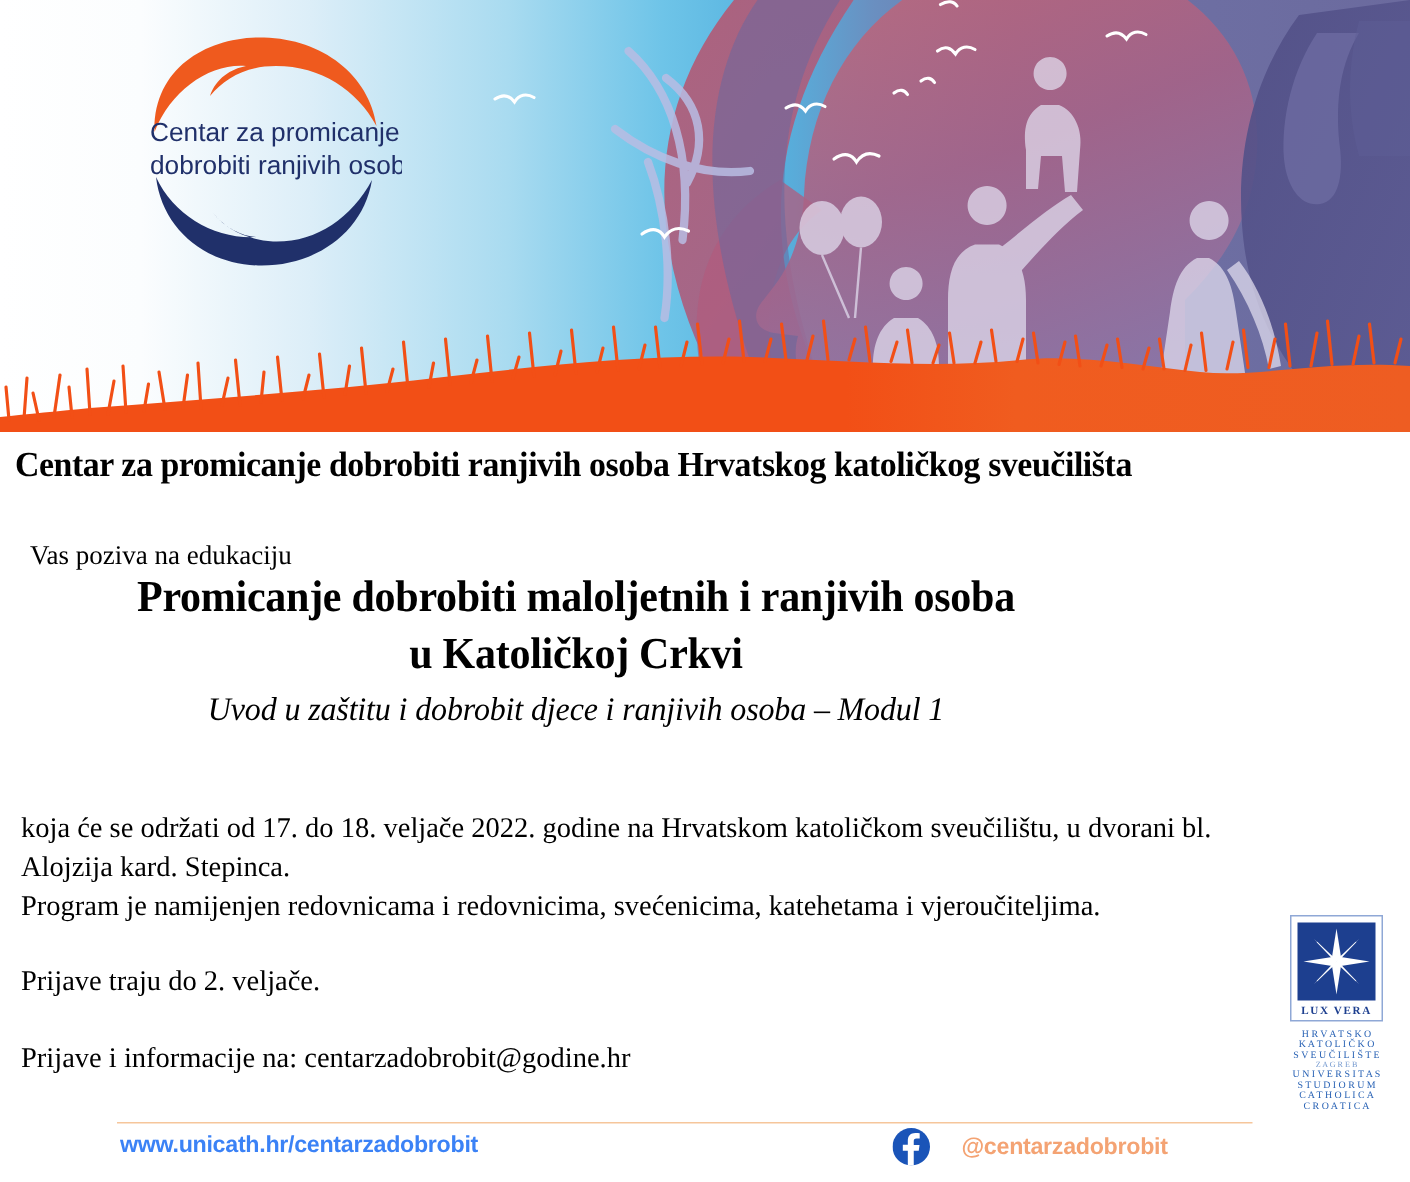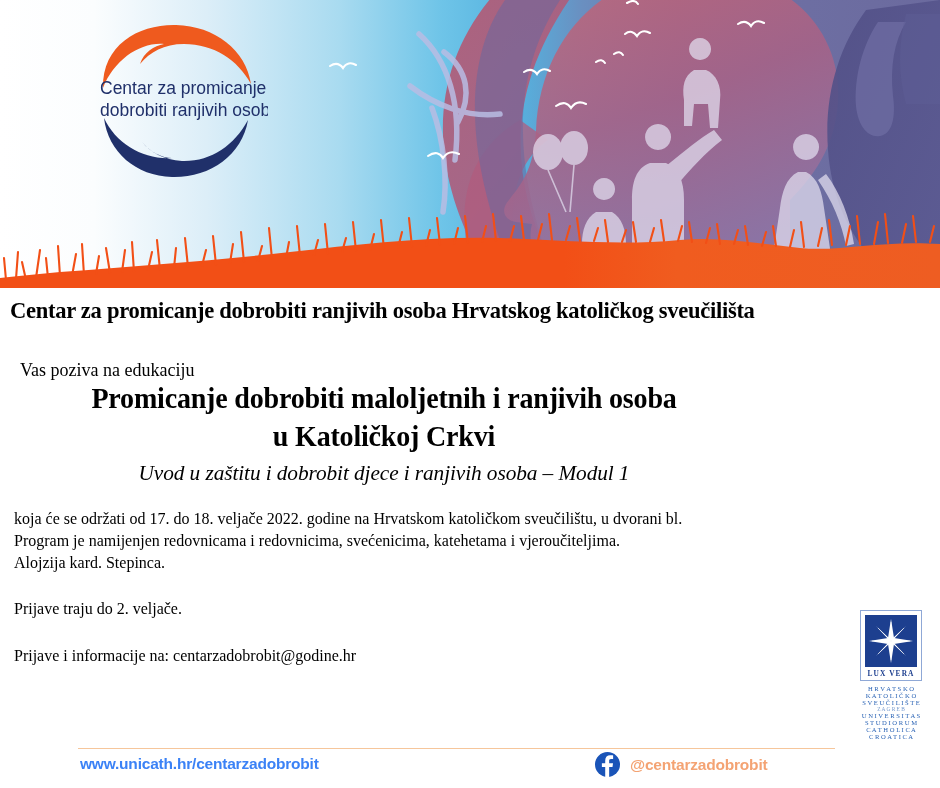--- a/index.html
+++ b/index.html
@@ -78,23 +78,23 @@
     font-family: "Liberation Serif", serif;
     font-style: italic;
     font-size: 22px;
     line-height: 1.5;
     letter-spacing: -0.1px;
     transform: scaleX(0.97);
   }
 
   .para-block {
     position: absolute;
-    left: 14px; top: 508px;
+    left: 14px; top: 540px;
     width: 860px;
-    font-size: 16px;
+    font-size: 19px;
     line-height: 1.36;
   }
   .para-block p { margin: 0; }
   .blank-line { height: 25px; }
 
   
   .uni-logo {
     position: absolute;
     left: 860px; top: 610px;
     width: 68px; height: 132px;
@@ -126,20 +126,21 @@
     gap: 10px;
   }
   .fb-icon { width: 25px; height: 25px; display: block; }
   .footer-handle {
     font-family: "Liberation Sans", sans-serif;
     font-weight: bold;
     font-size: 15.5px;
     color: #f4a373;
     letter-spacing: -0.2px;
     white-space: nowrap;
+    margin-left: 11px;
   }
 </style>
 </head>
 <body>
 
 <div class="banner">
   <svg class="banner-svg" viewBox="0 0 940 288" xmlns="http://www.w3.org/2000/svg">
     <defs>
       <linearGradient id="skyGrad" x1="0" y1="0" x2="1" y2="0">
         <stop offset="0" stop-color="#ffffff"></stop>
@@ -352,22 +353,22 @@
 <div class="invite-line">Vas poziva na edukaciju</div>
 
 <div class="title-block">
   <div class="title-l1">Promicanje dobrobiti maloljetnih i ranjivih osoba</div>
   <div class="title-l2">u Katoličkoj Crkvi</div>
   <div class="subtitle">Uvod u zaštitu i dobrobit djece i ranjivih osoba – Modul 1</div>
 </div>
 
 <div class="para-block">
   <p>koja će se održati od 17. do 18. veljače 2022. godine na Hrvatskom katoličkom sveučilištu, u dvorani bl.</p>
+  <p>Alojzija kard. Stepinca.</p>
   <p>Program je namijenjen redovnicama i redovnicima, svećenicima, katehetama i vjeroučiteljima.</p>
-  <p>Alojzija kard. Stepinca.</p>
   <div class="blank-line"></div>
   <p>Prijave traju do 2. veljače.</p>
   <div class="blank-line"></div>
   <p>Prijave i informacije na: centarzadobrobit@godine.hr</p>
 </div>
 
 <div class="uni-logo">
   <svg viewBox="0 0 68 132" xmlns="http://www.w3.org/2000/svg">
     <rect x="0.5" y="0.5" width="61" height="70" fill="#ffffff" stroke="#8fa8d6" stroke-width="1"></rect>
     <rect x="5" y="5" width="52" height="52" fill="#1d3f8f"></rect>

